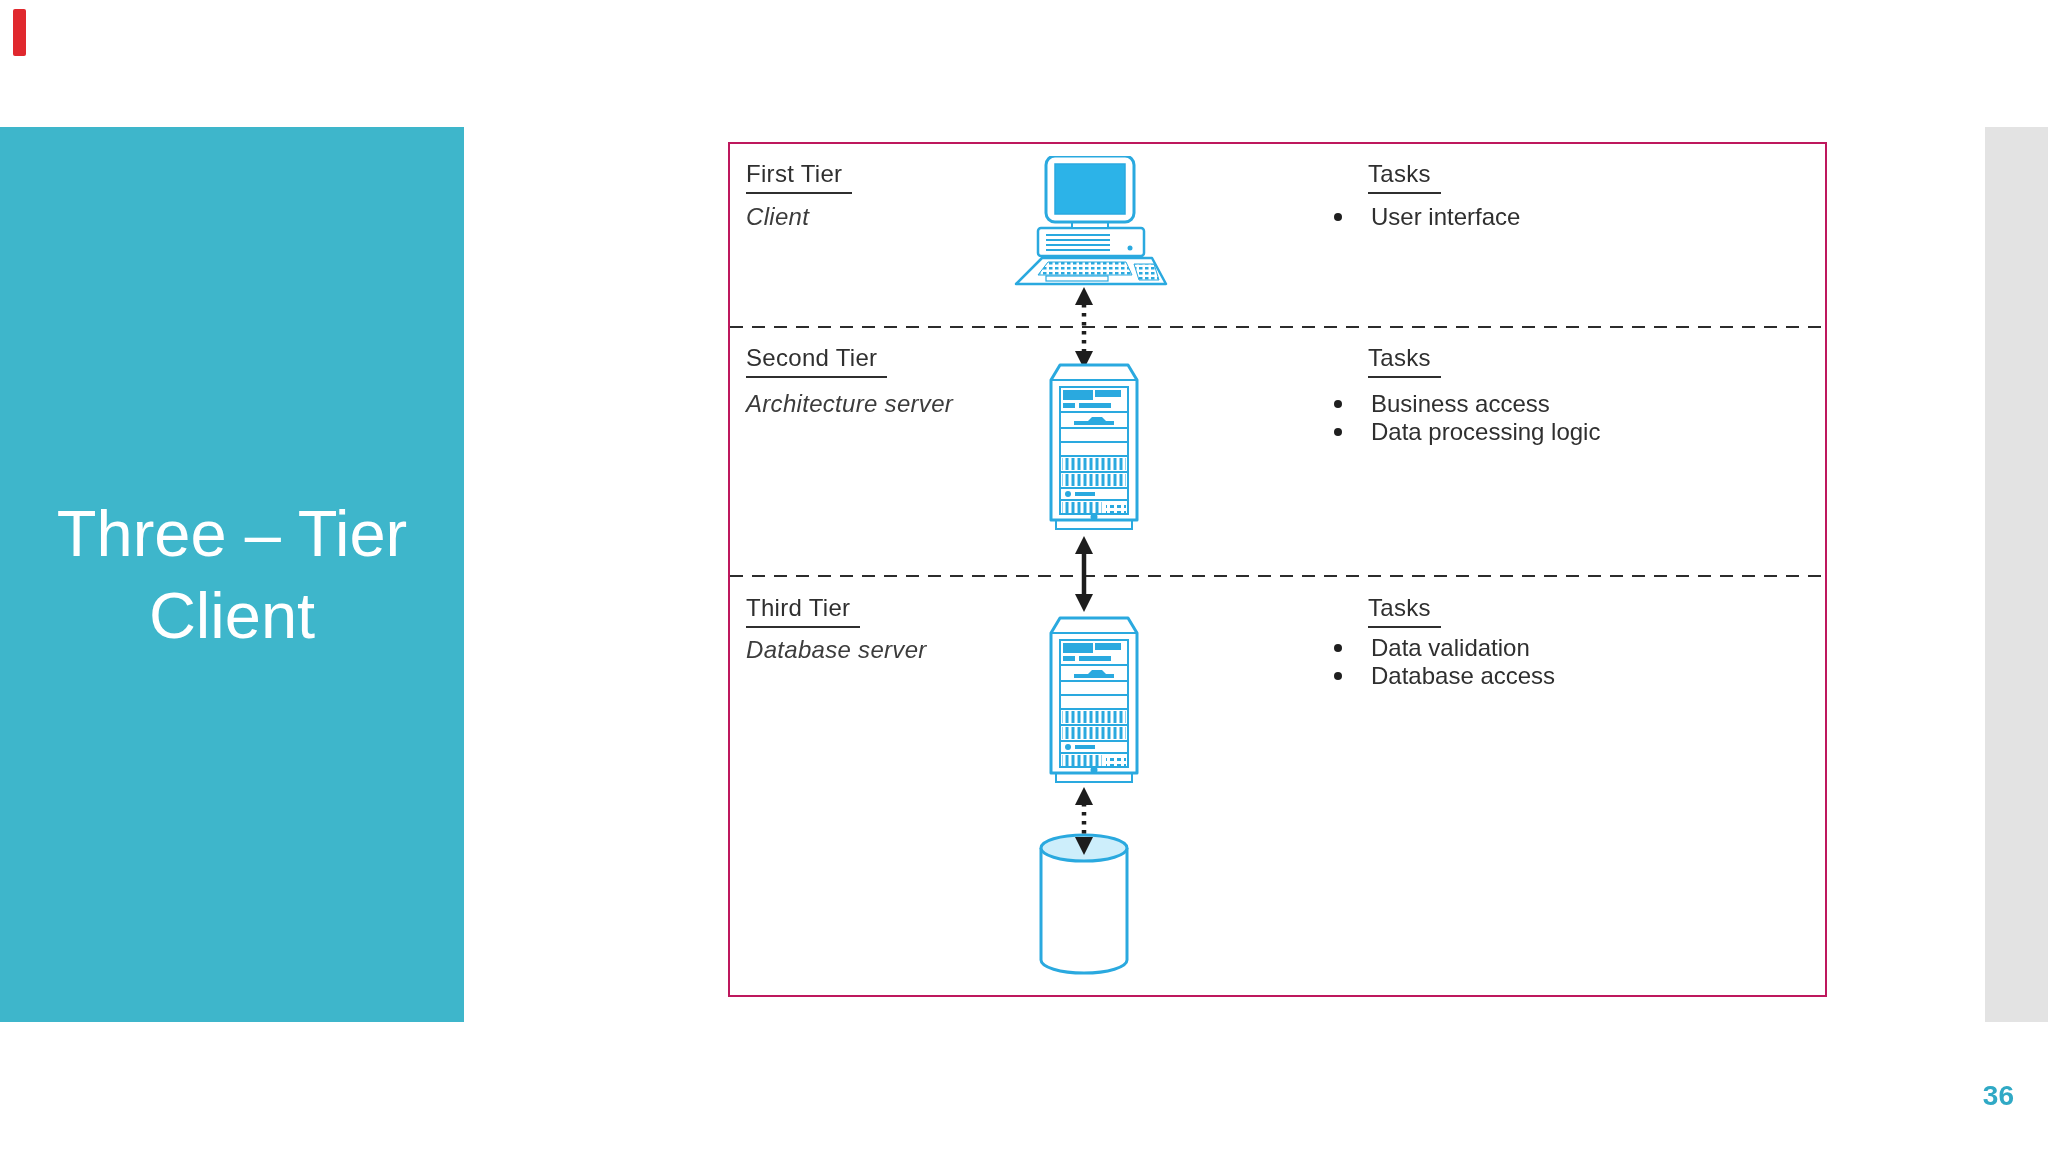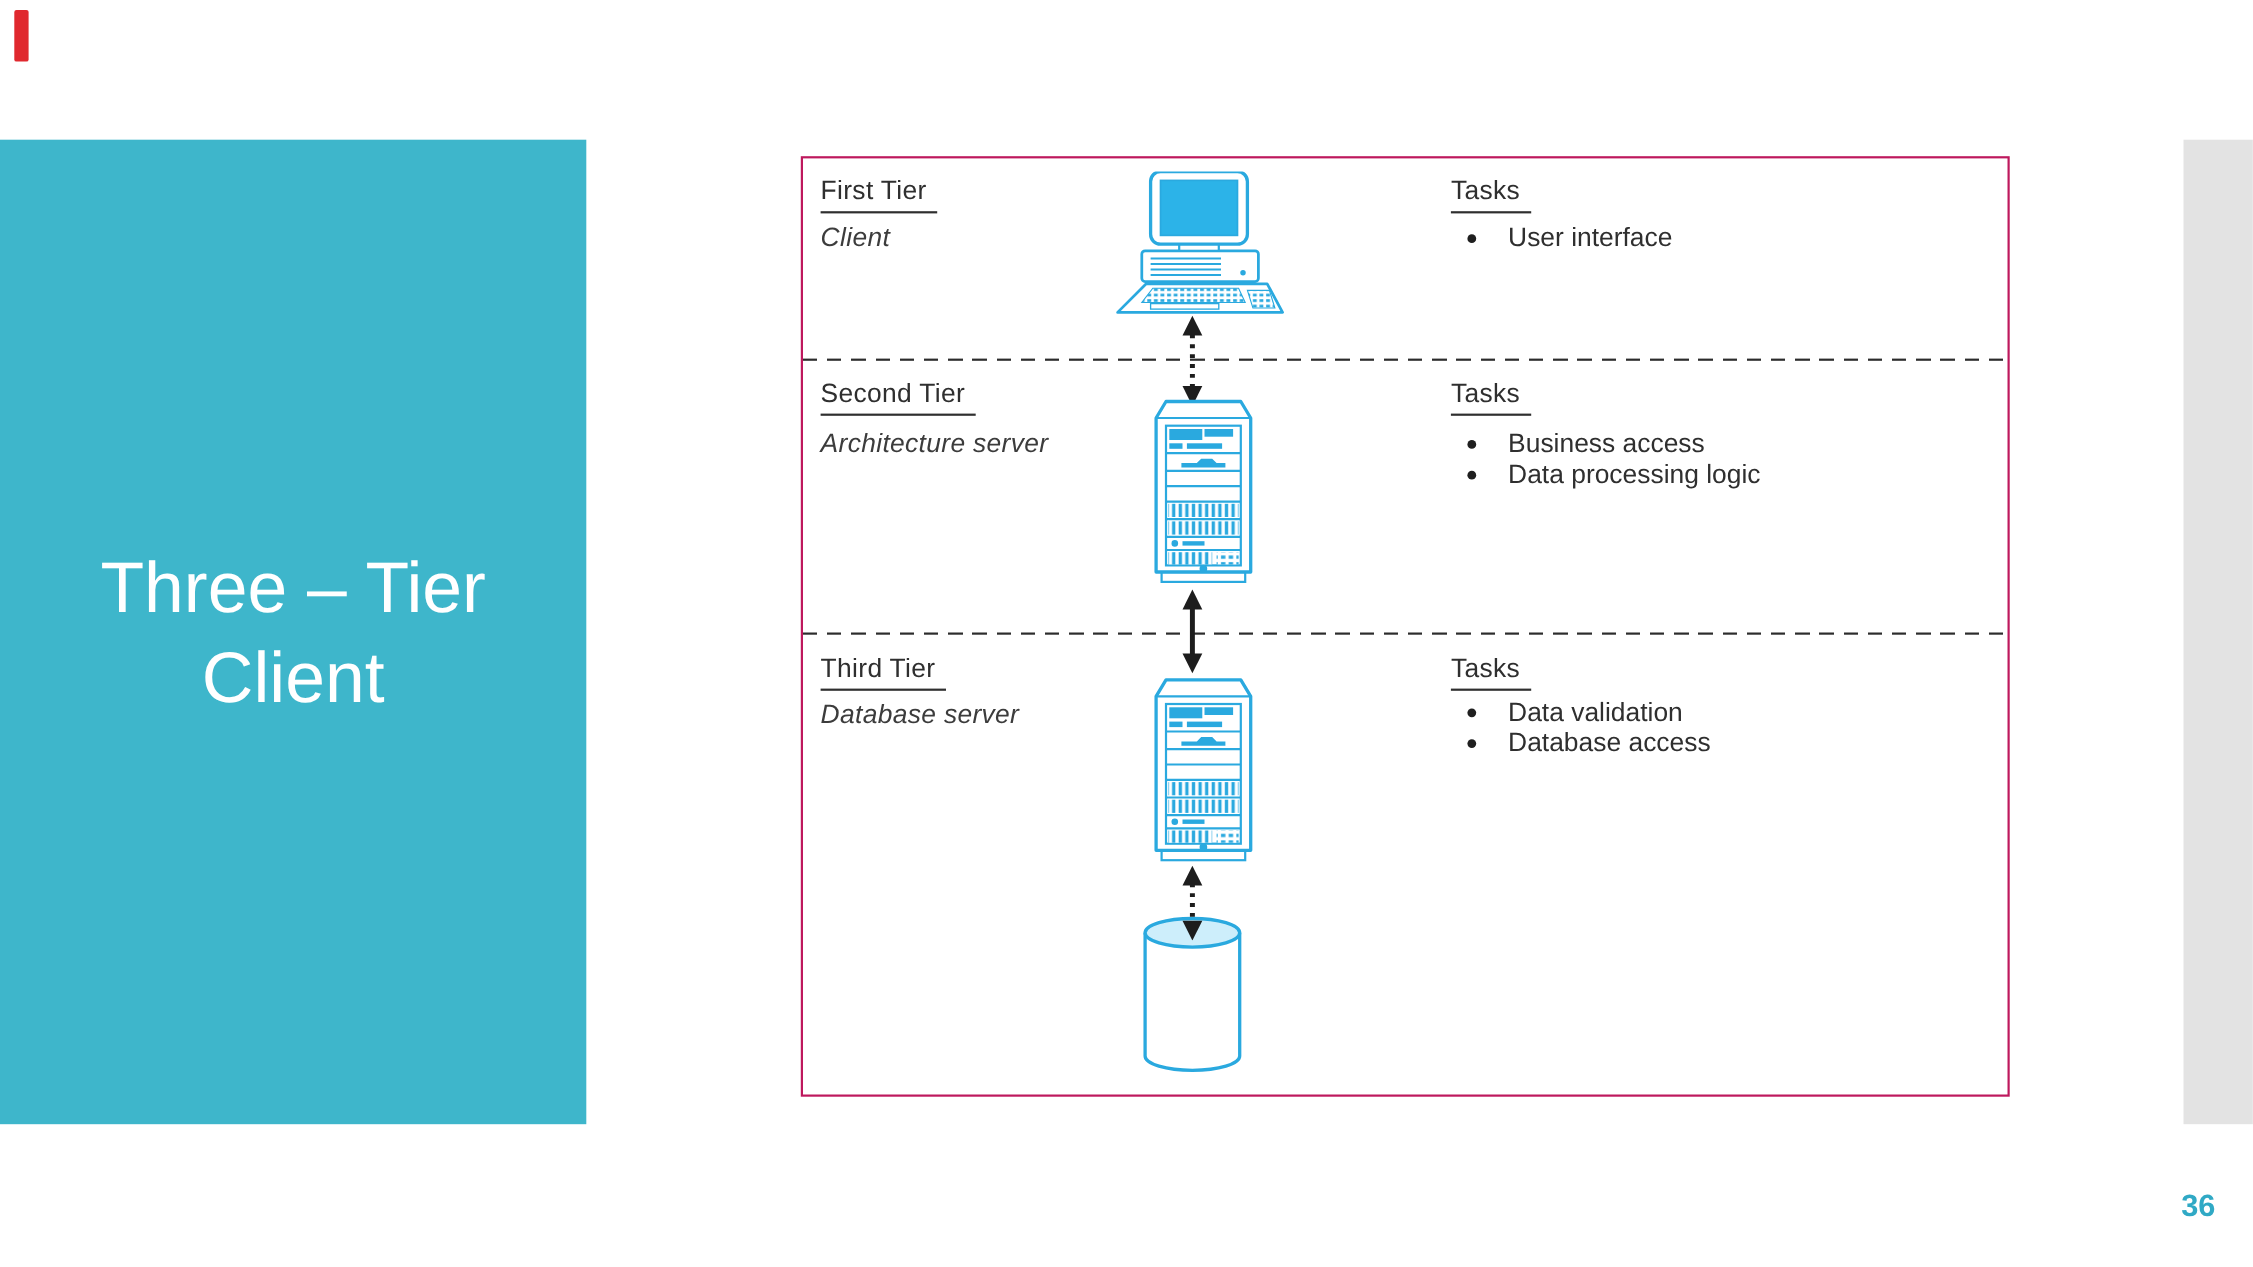--- a/index.html
+++ b/index.html
@@ -5,42 +5,42 @@
   html,body{margin:0;padding:0;background:#ffffff;}
   body{width:2048px;height:1152px;position:relative;overflow:hidden;
        font-family:"Liberation Sans", sans-serif;}
   .slide{position:absolute;inset:0;background:#ffffff;}
 
   
   .red-marker{position:absolute;left:13px;top:9px;width:13px;height:47px;
               background:#e0282e;border-radius:2px;}
 
   
-  .title-panel{position:absolute;left:0;top:127px;width:533px;height:895px;
+  .title-panel{position:absolute;left:0;top:127px;width:464px;height:895px;
                background:#3eb6cb;display:flex;align-items:center;justify-content:center;}
   .title{color:#ffffff;font-size:65px;line-height:82px;text-align:center;font-weight:400;}
 
   
   .gray-strip{position:absolute;left:1985px;top:127px;width:63px;height:895px;background:#e3e3e3;}
 
   
   .page-number{position:absolute;right:34px;top:1080px;font-size:28px;font-weight:700;color:#30a9c5;margin-left:36px;}
 
   
   .diagram{position:absolute;left:728px;top:142px;width:1095px;height:851px;
            border:2px solid #be185d;background:#ffffff;}
   .dashline{position:absolute;left:0;width:100%;height:2px;
             background:repeating-linear-gradient(90deg,#2c2c2c 0,#2c2c2c 13px,transparent 13px,transparent 22px);}
   .dash1{top:182px;} .dash2{top:431px;}
 
   .dtext{position:absolute;font-size:24px;color:#2f2f2f;letter-spacing:0.3px;white-space:nowrap;}
   .u{border-bottom:2px solid #2f2f2f;padding:0 10px 4px 0;display:inline-block;}
   .role{font-style:italic;color:#3c3c3c;}
   .labels{left:16px;}
-  .tasksx{left:589px;text-align:center;}
+  .tasksx{left:638px;text-align:center;}
   .task-item{position:absolute;left:604px;display:flex;align-items:center;gap:29px;
              font-size:24px;color:#2f2f2f;white-space:nowrap;}
   .dot{width:8px;height:8px;border-radius:50%;background:#1f1f1f;flex:0 0 auto;}
 
   .icon{position:absolute;}
   svg{display:block;}
 </style>
 </head>
 <body>
 

